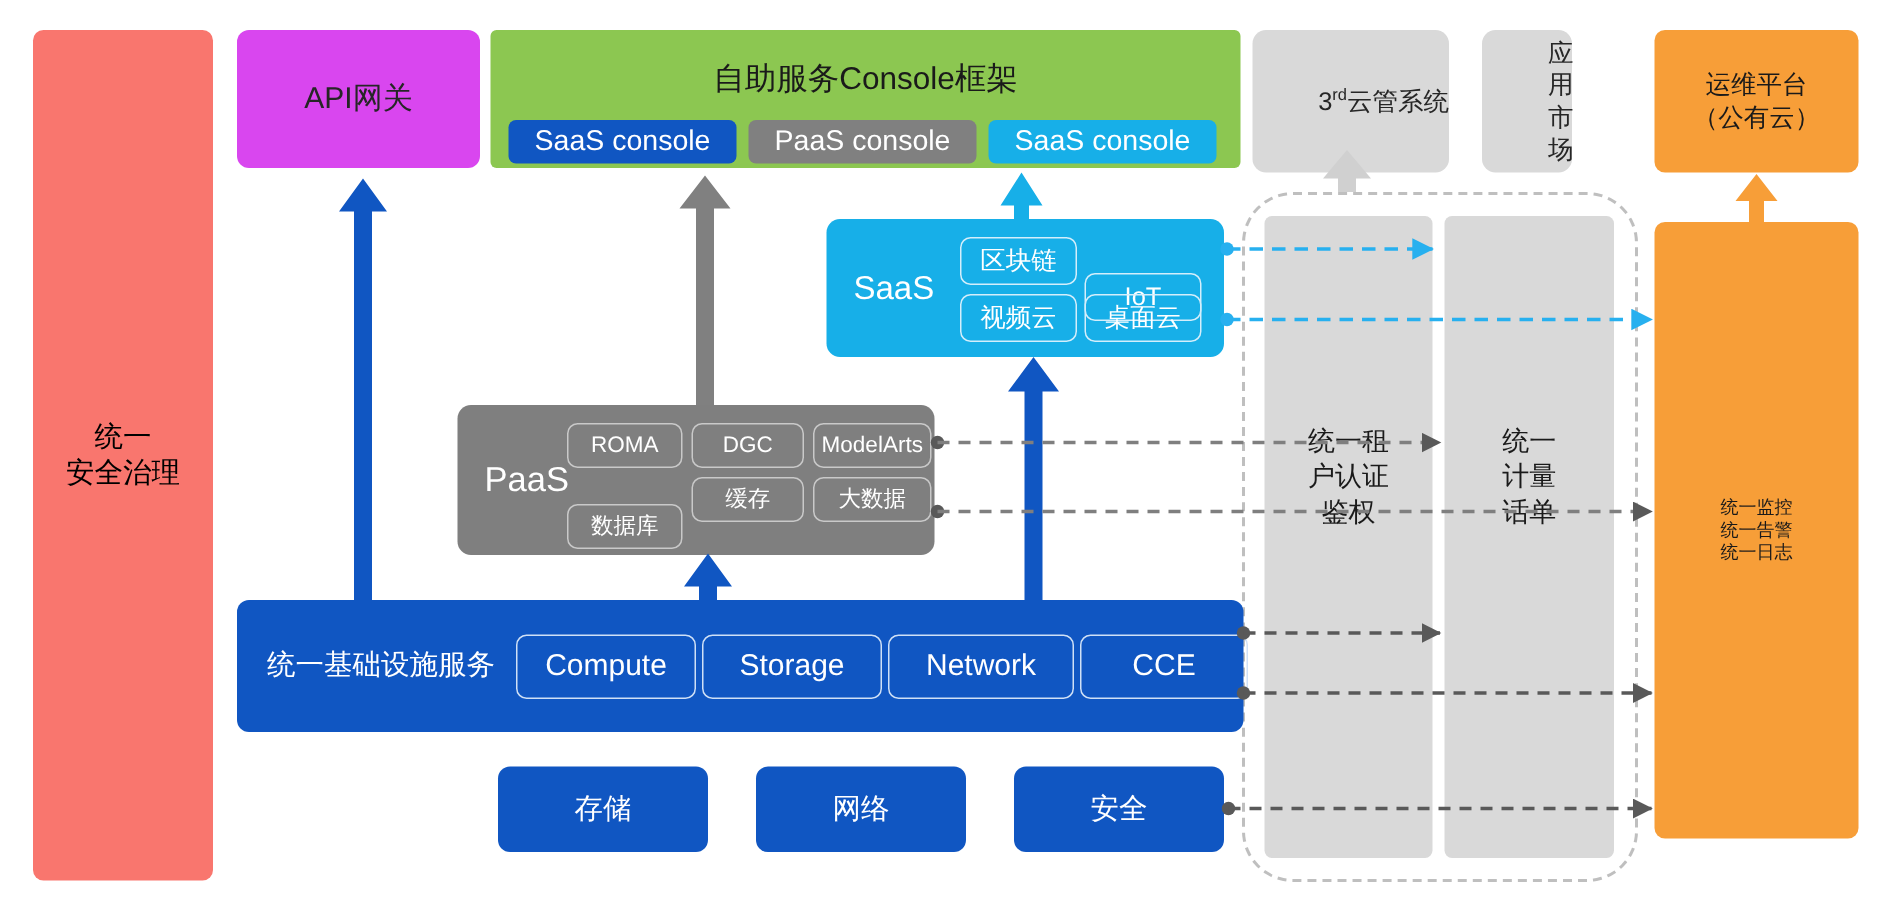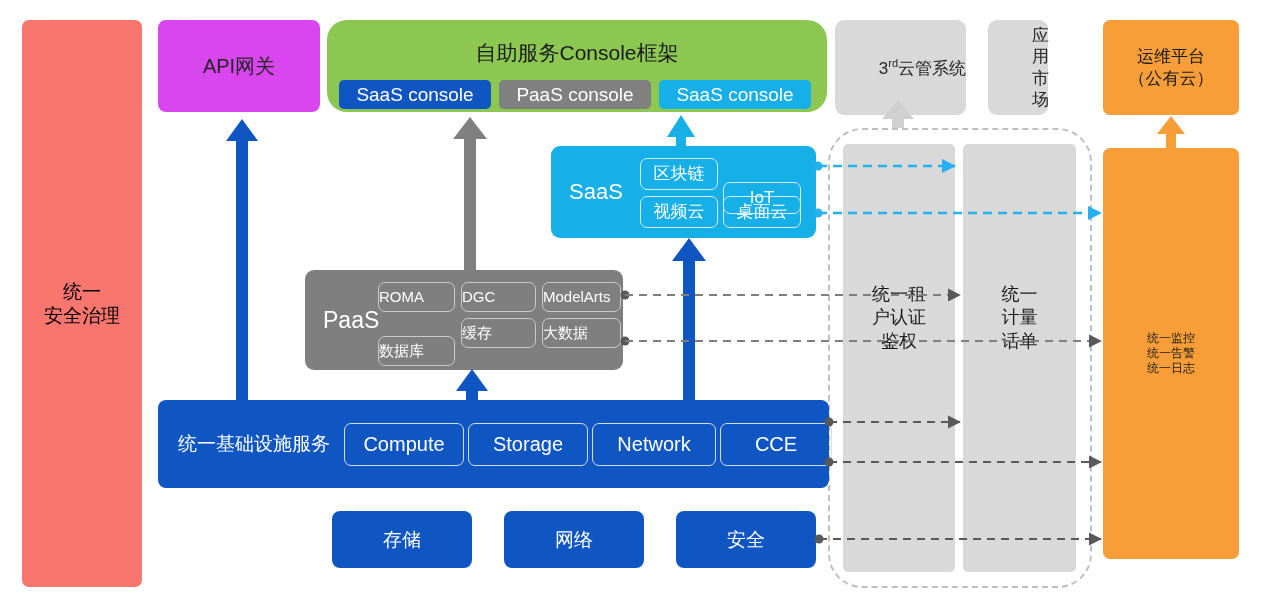--- a/index.html
+++ b/index.html
@@ -11,21 +11,21 @@
        align-items:center;justify-content:center;text-align:center;
        line-height:1.25;}
 
   
   .red-panel{background:#F9766E;border-radius:7px;color:#000;font-size:19px;}
 
   
   .apigw{background:#d946ef;border-radius:8px;color:#262626;font-size:20px;}
 
   
-  .console-wrap{background:#8CC751;border-radius:20px;display:block;}
+  .console-wrap{background:#8CC751;border-radius:4px;display:block;}
   .console-title{position:absolute;left:0;right:0;top:20px;text-align:center;
                  font-size:21px;color:#1a1a1a;}
   .console-chip{position:absolute;border-radius:5px;color:#fff;font-size:19px;
                 display:flex;align-items:center;justify-content:center;}
 
   
   .grey-top{background:#D9D9D9;border-radius:9px;color:#262626;font-size:17px;}
   .grey-top sup{font-size:11px;vertical-align:super;}
 
   
@@ -39,21 +39,21 @@
   .saas-chip{position:absolute;border:1.6px solid #D4EEFB;border-radius:7px;
              color:#fff;font-size:17px;display:flex;align-items:center;
              justify-content:center;}
 
   
   .paas{background:#7F7F7F;border-radius:9px;display:block;}
   .paas-label{position:absolute;left:18px;top:50%;transform:translateY(-50%);
               color:#fff;font-size:23px;}
   .paas-chip{position:absolute;border:1.6px solid #C9C9C9;border-radius:7px;
              color:#fff;font-size:15px;display:flex;align-items:center;
-             justify-content:flex-start;}
+             justify-content:center;}
 
   
   .infra{background:#1056C2;border-radius:8px;display:block;}
   .infra-label{position:absolute;left:20px;top:50%;transform:translateY(-50%);
                color:#fff;font-size:19px;}
   .infra-chip{position:absolute;border:1.6px solid #CFE0F6;border-radius:7px;
               color:#fff;font-size:20px;display:flex;align-items:center;
               justify-content:center;}
 
   

